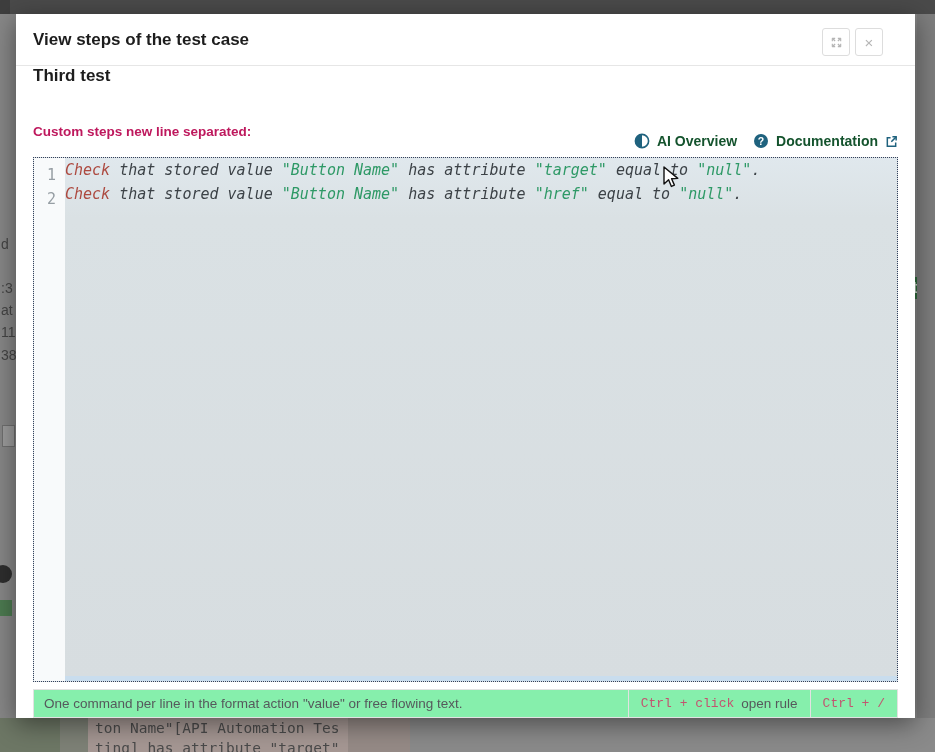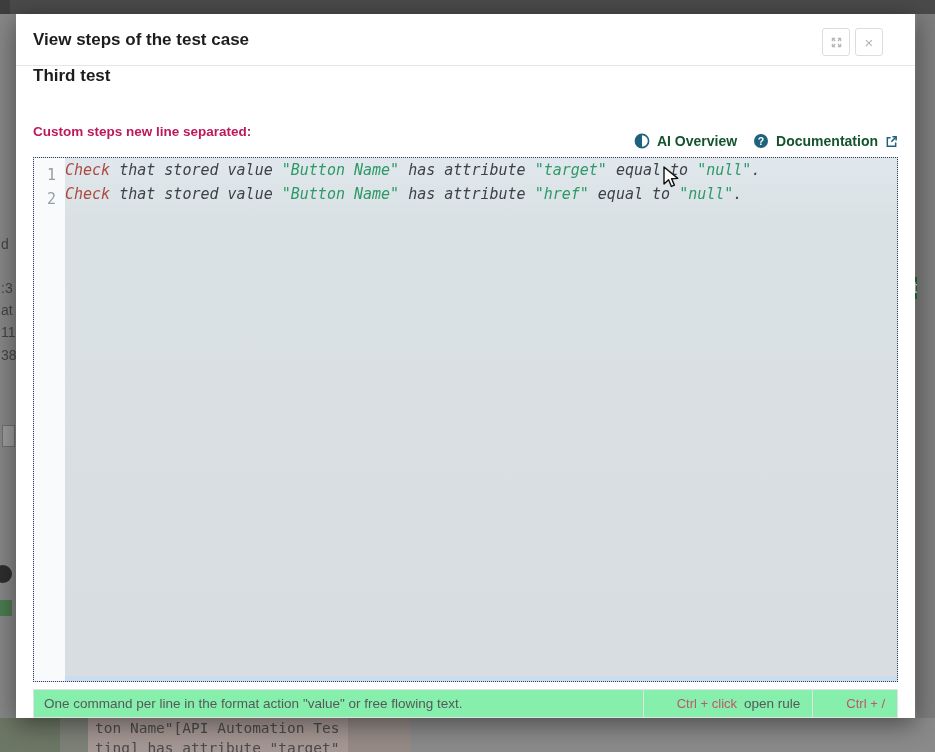--- a/index.html
+++ b/index.html
@@ -49,21 +49,21 @@
   .ln-num { width:31px; text-align:right; padding-right:9px; color:#969ea4; font-family:"DejaVu Sans Mono", monospace; font-size:15px; height:24px; line-height:24px; }
   .tok-kw { color:#ad4a40; }
   .tok-pl { color:#3c4247; }
   .tok-st { color:#2e9966; }
   .hscroll { position:absolute; left:0; right:0; bottom:0; height:5px; background:#c9ddee; }
 
   
   .hintbar { margin-top:7px; height:29px; border:1px solid #e2e2e2; background:#86efac; display:flex; align-items:stretch; font-size:13.5px; color:#55595c; }
   .hint-main { flex:1; display:flex; align-items:center; padding:0 10px; }
   .hint-cell { display:flex; align-items:center; gap:7px; padding:0 12px; border-left:1px solid #e2e2e2; white-space:nowrap; }
-  .kbd { font-family:Liberation Sans, sans-serif; font-size:13px; color:#c25570;margin-left:21px; }
+  .kbd { font-family:Liberation Mono, monospace; font-size:13px; color:#c25570; }
 
   
   .cursor { position:absolute; left:660px; top:165px; pointer-events:none; z-index:50; }
 </style>
 </head>
 <body>
 
 <div class="backdrop">
   <div class="bd-top"></div>
   <div class="bd-corner"></div>

